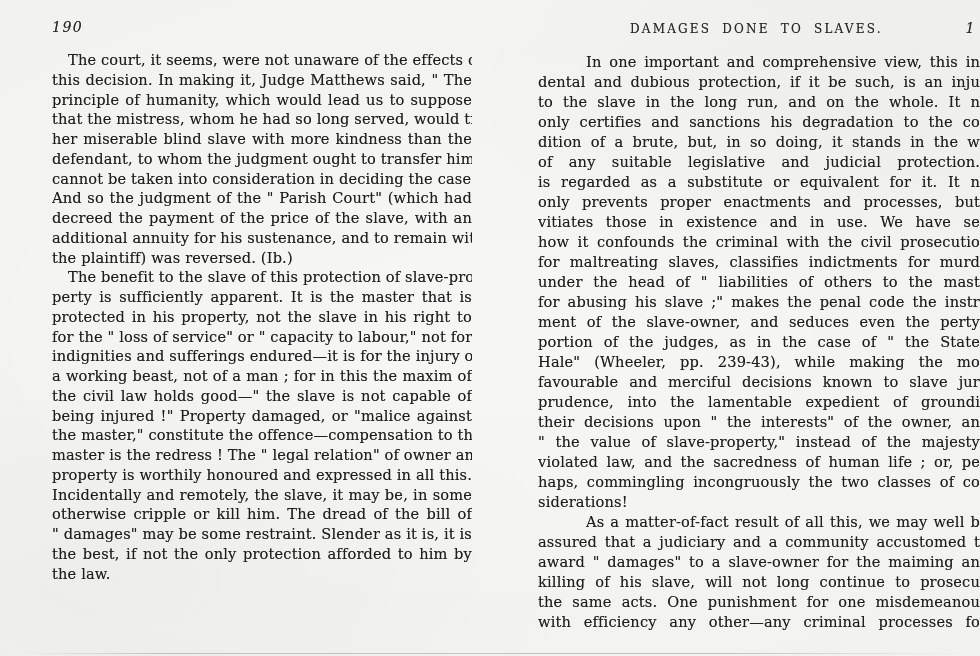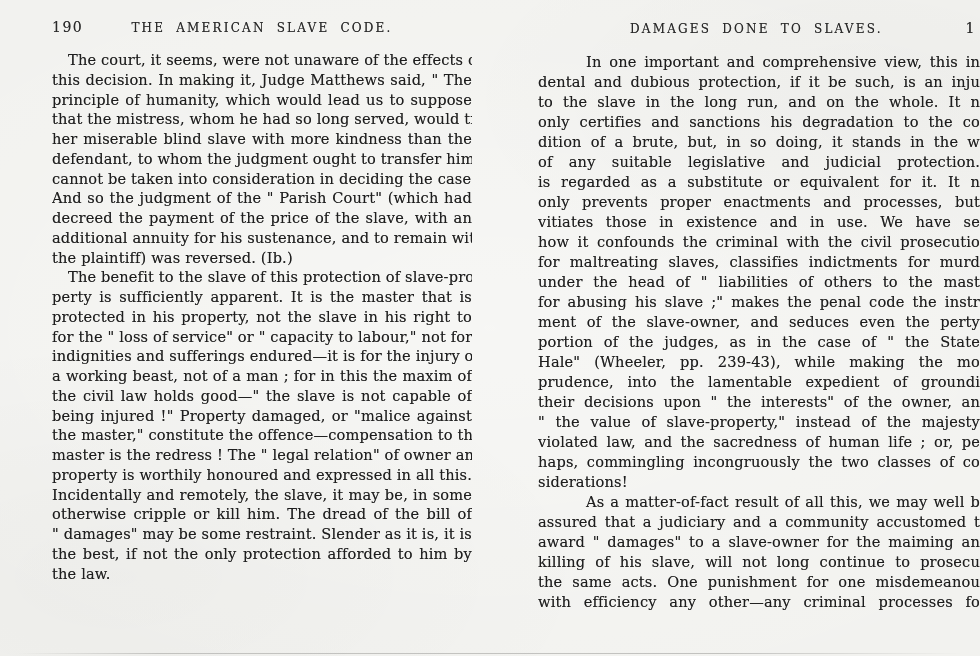--- a/index.html
+++ b/index.html
@@ -38,20 +38,21 @@
   }
   .page-left .header  { top: 21px; }
   .page-right .header { top: 22px; }
 
   .folio {
     position: absolute;
     top: -2px;
     font-size: 14px;
     letter-spacing: 1.5px;
     word-spacing: normal;
+    font-style: italic;
   }
   .folio-left  { left: 0; }
   .folio-right { right: 4px; }
 
   .running-head {
     position: absolute;
     top: 0;
     white-space: nowrap;
   }
   .page-left .running-head  { left: 0; right: 0; text-align: center; }
@@ -95,21 +96,20 @@
   }
 </style>
 </head>
 <body>
 
 <div>
 
   <div class="page page-left">
     <div class="header">
       <span class="folio folio-left">190</span>
-      <span class="running-head">THE AMERICAN SLAVE CODE.</span>
     </div>
     <div class="body-text">
         <div class="line first">The court, it seems, were not unaware of the effects of</div>
         <div class="line">this decision.  In making it, Judge Matthews said, " The</div>
         <div class="line">principle of humanity, which would lead us to suppose</div>
         <div class="line">that the mistress, whom he had so long served, would treat</div>
         <div class="line">her miserable blind slave with more kindness than the</div>
         <div class="line">defendant, to whom the judgment ought to transfer him,</div>
         <div class="line">cannot be taken into consideration in deciding the case."</div>
         <div class="line">And so the judgment of the " Parish Court" (which had</div>
@@ -150,20 +150,21 @@
         <div class="line">is regarded as a substitute or equivalent for it.  It n</div>
         <div class="line">only prevents proper enactments and processes, but</div>
         <div class="line">vitiates those in existence and in use.  We have se</div>
         <div class="line">how it confounds the criminal with the civil prosecutio</div>
         <div class="line">for maltreating slaves, classifies indictments for murd</div>
         <div class="line">under the head of " liabilities of others to the mast</div>
         <div class="line">for abusing his slave ;" makes the penal code the instr</div>
         <div class="line">ment of the slave-owner, and seduces even  the perty</div>
         <div class="line">portion of the judges, as in the case of " the State</div>
         <div class="line">Hale" (Wheeler, pp. 239-43), while making the mo</div>
+        <div class="line">favourable and merciful decisions known to slave jur</div>
         <div class="line">prudence, into the lamentable expedient of groundi</div>
         <div class="line">their decisions upon " the interests" of the owner, an</div>
         <div class="line">" the value of slave-property," instead of the majesty</div>
         <div class="line">violated law, and the sacredness of human life ;  or, pe</div>
         <div class="line">haps, commingling incongruously the two classes of co</div>
         <div class="line last">siderations!</div>
         <div class="line first">As a matter-of-fact result of all this, we may well b</div>
         <div class="line">assured that a judiciary and a community accustomed t</div>
         <div class="line">award " damages" to a slave-owner for the maiming an</div>
         <div class="line">killing of his slave, will not long continue to prosecu</div>

